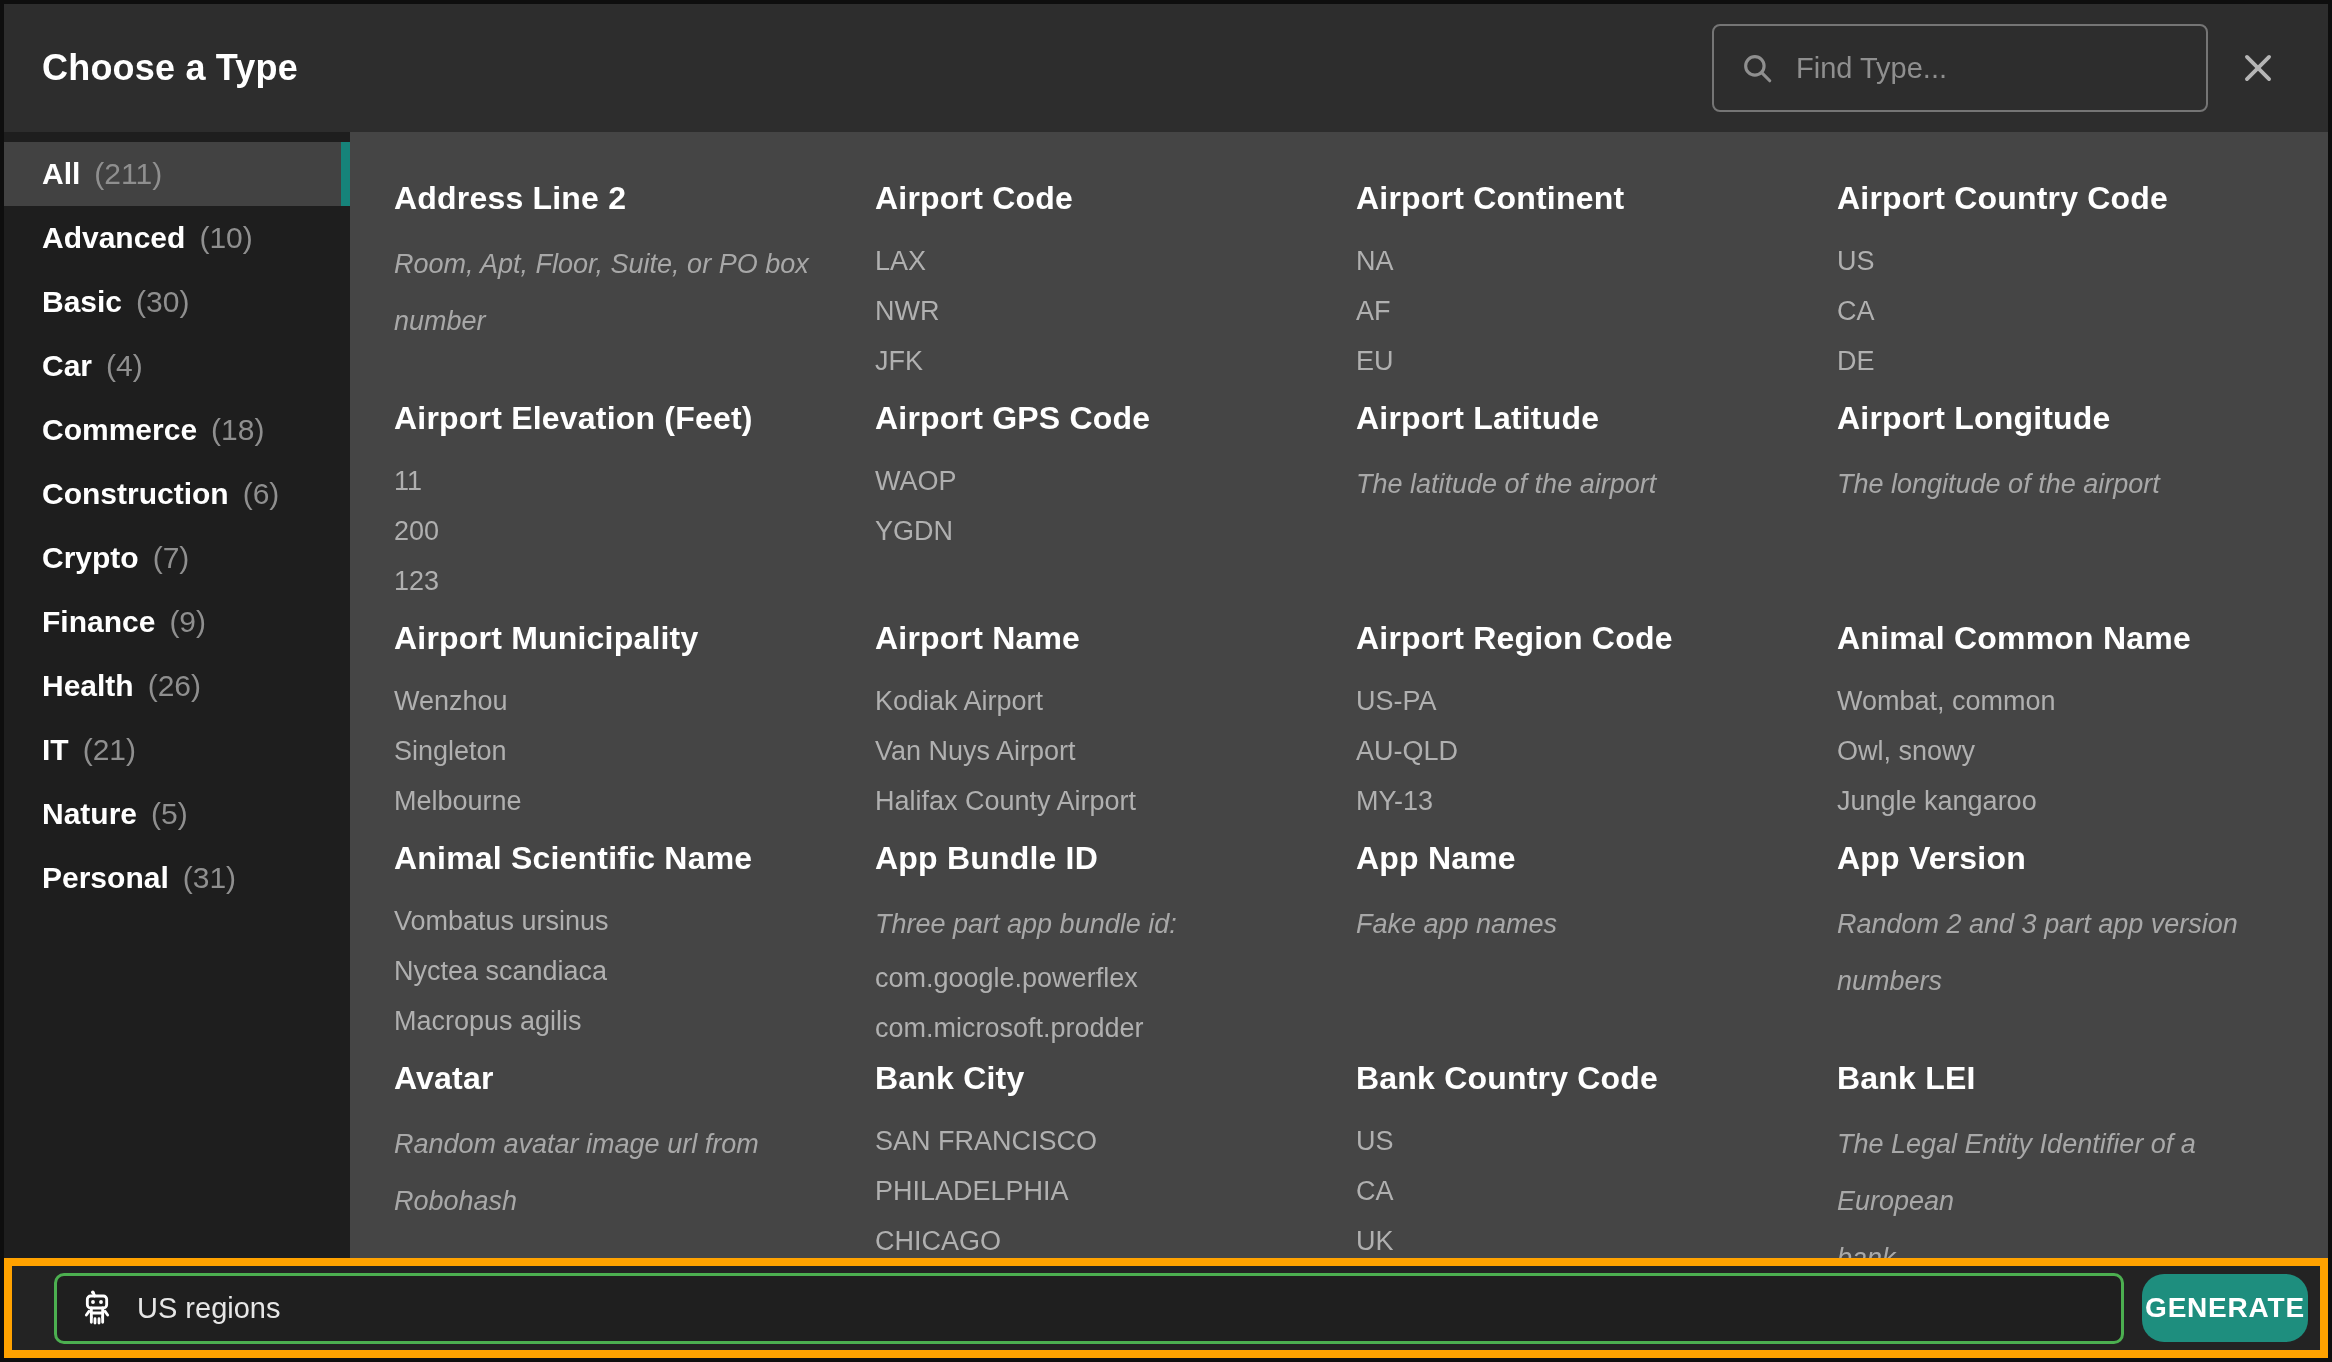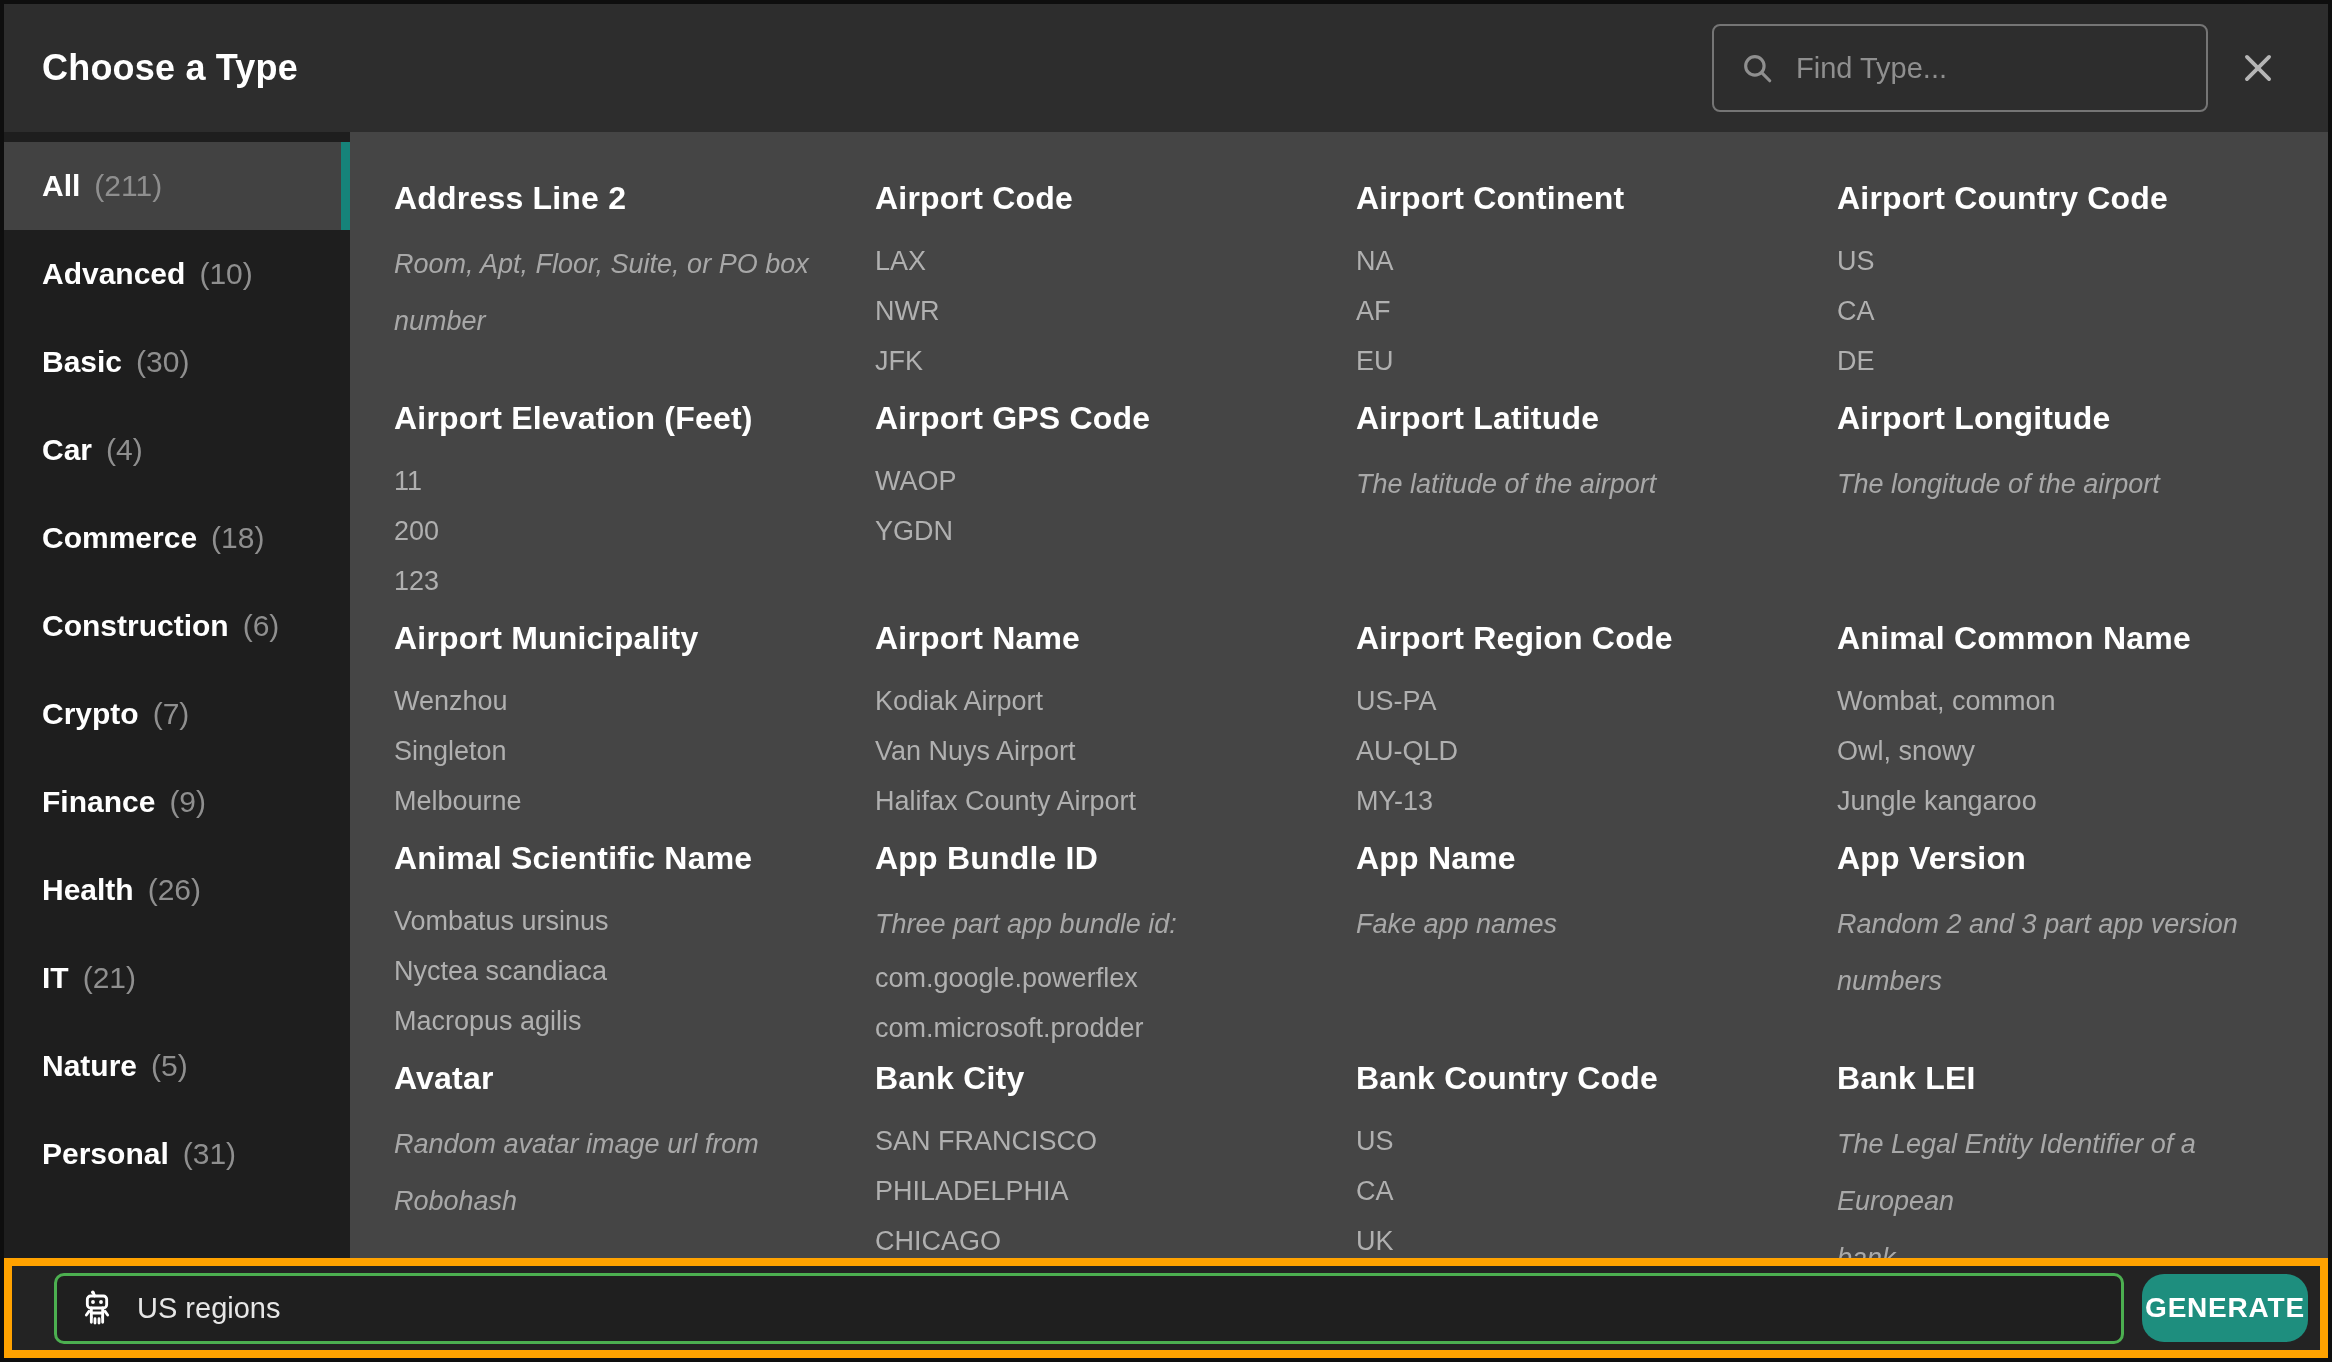--- a/index.html
+++ b/index.html
@@ -41,21 +41,21 @@
     background:transparent; border:none; cursor:pointer;
     display:flex; align-items:center; justify-content:center;
   }
 
   
   .sidebar {
     position:absolute; left:0; top:128px; bottom:100px; width:346px;
     background:#1e1e1e; overflow:hidden; padding-top:10px;
   }
   .side-item {
-    position:relative; height:88px;
+    position:relative; height:64px;
     display:flex; align-items:center; padding-left:38px;
     cursor:pointer; color:#ffffff;
   }
   .side-item .lbl { font-size:30px; font-weight:bold; }
   .side-item .cnt { font-size:30px; font-weight:normal; color:#8f8f8f; margin-left:14px; }
   .side-item.selected { background:#424242; }
   .side-item.selected::after {
     content:""; position:absolute; right:0; top:0; bottom:0; width:9px;
     background:var(--accent, #16837a);
   }

